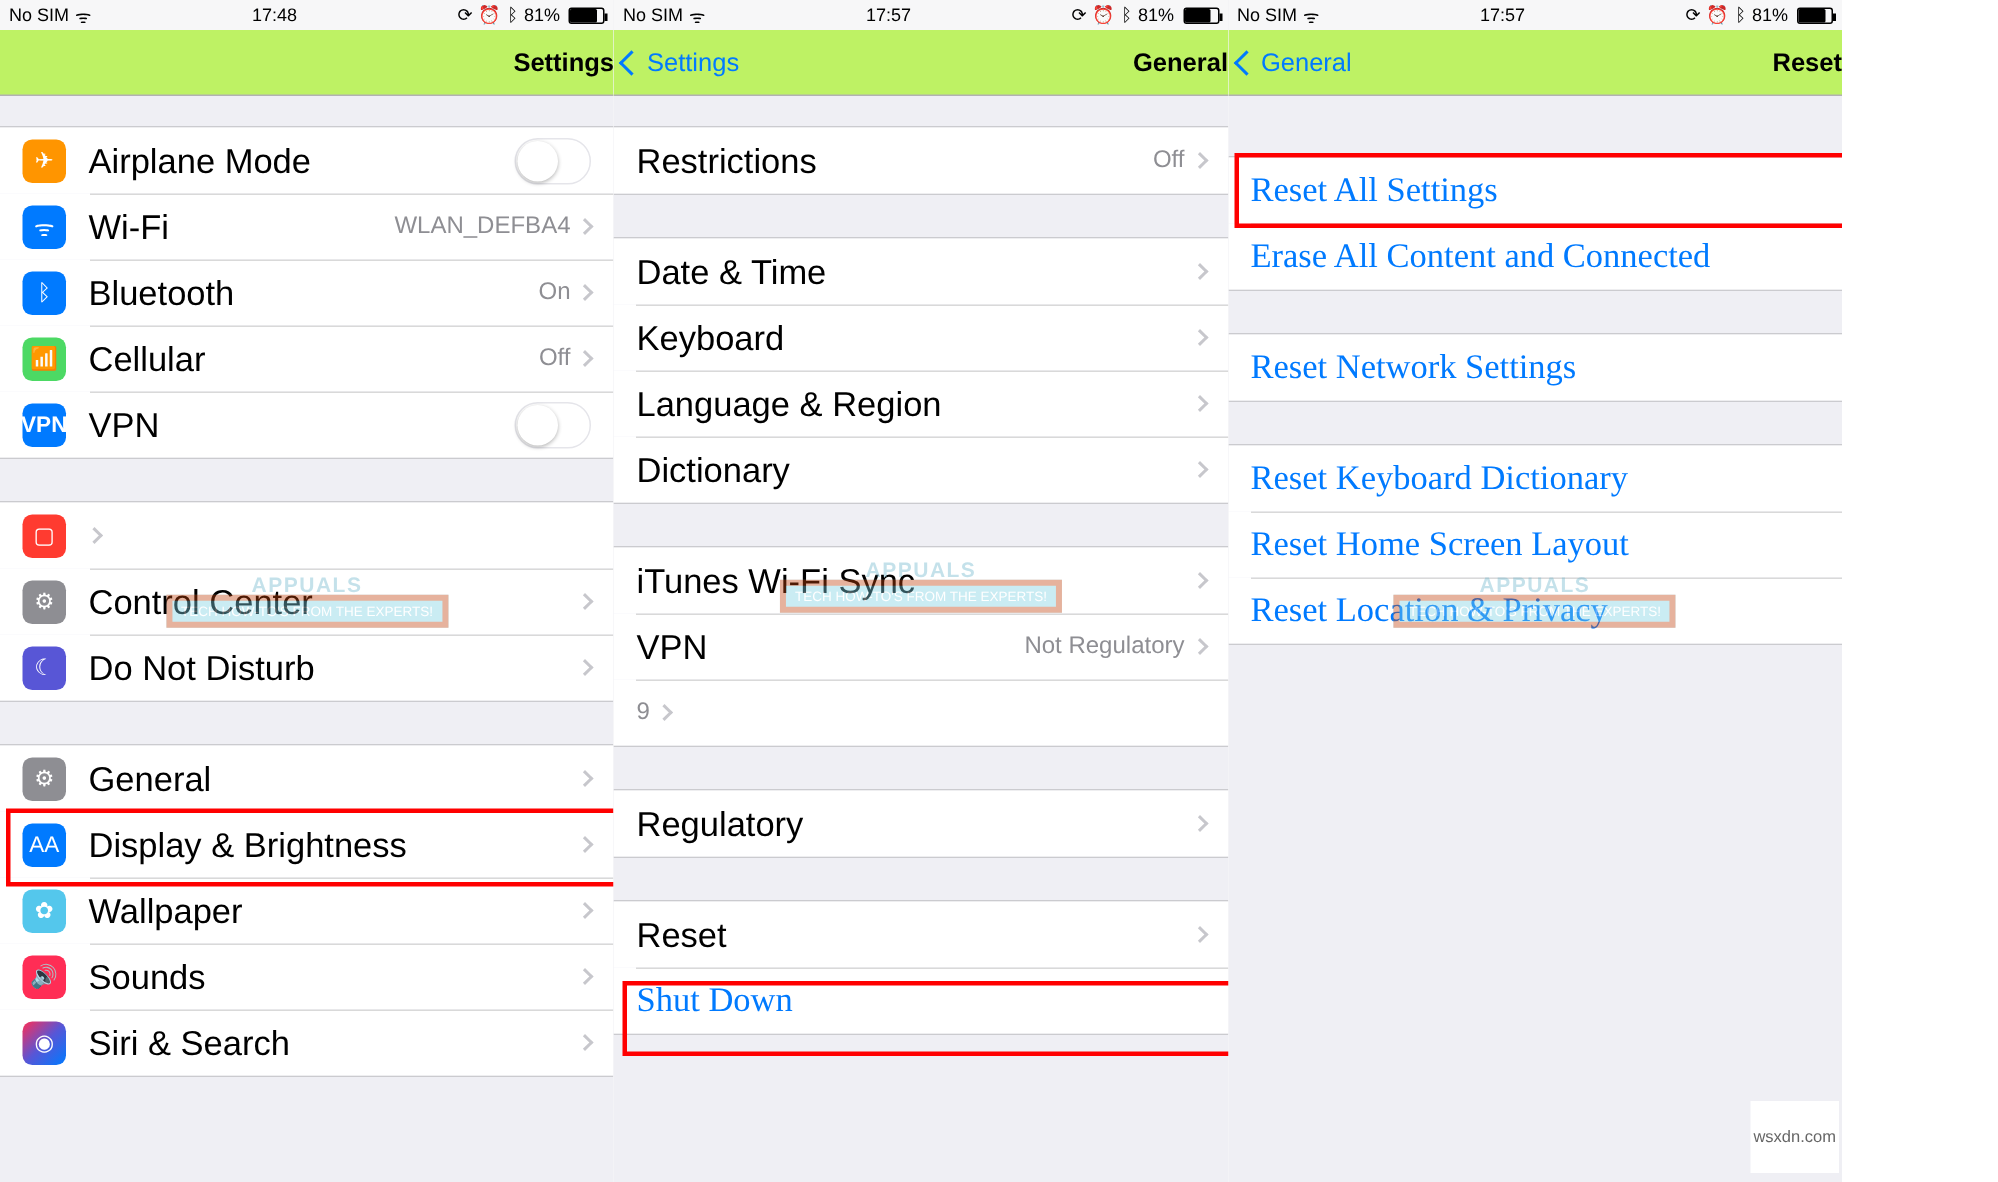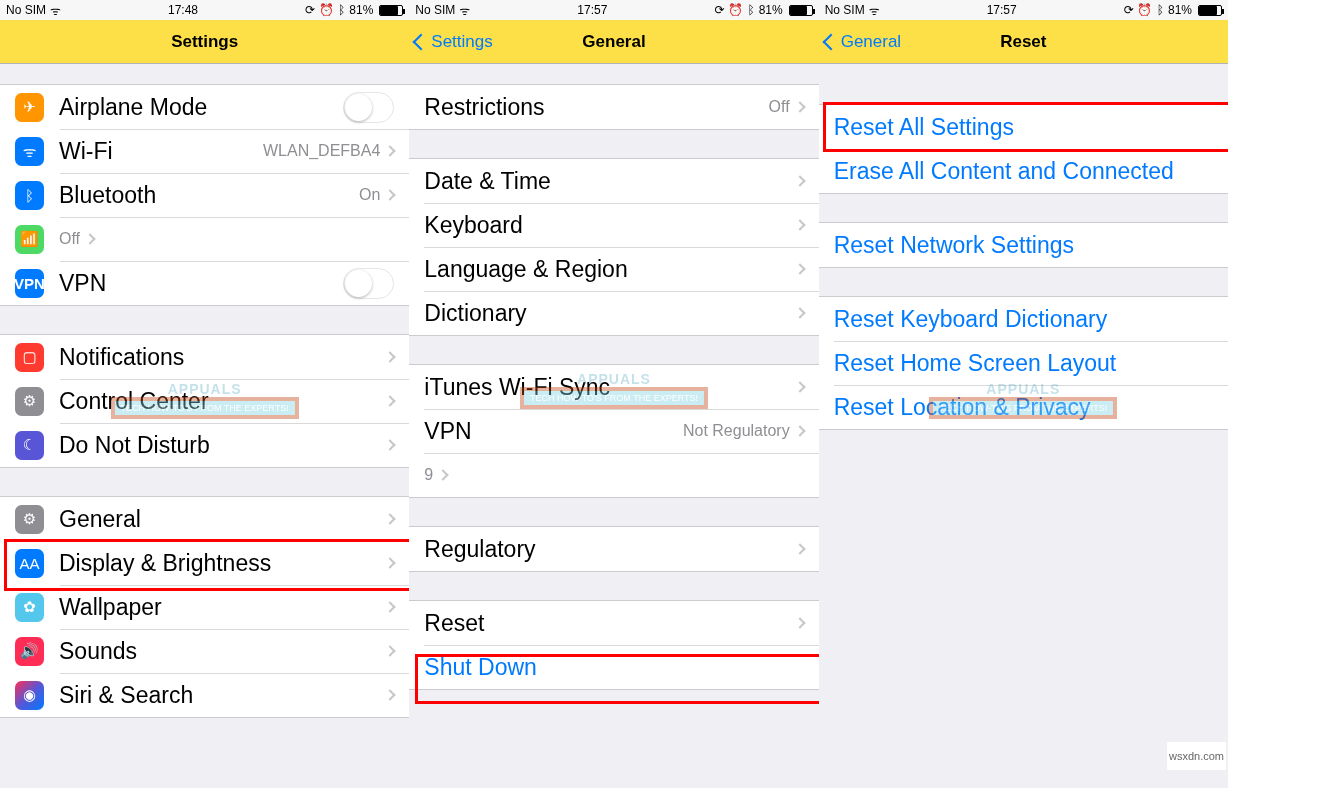--- a/index.html
+++ b/index.html
@@ -7,56 +7,56 @@
 .stage { display: flex; width: 1228px; height: 788px; background: #fff; }
 .phone { width: 444px; height: 788px; background: #efeff4; position: relative; overflow: hidden; }
 
 .status { height: 20px; background: #f7f7f8; display: flex; align-items: center; justify-content: space-between; font-size: 12px; padding: 0 6px; }
 .status .sl { display:flex; gap:4px; align-items:center; }
 .status .sr { display:flex; gap:4px; align-items:center; }
 .status .batt { display:inline-block; width: 24px; height: 11px; border:1px solid #000; border-radius:2px; position:relative; margin-left:2px;}
 .status .batt::after{ content:""; position:absolute; right:-3px; top:3px; width:2px; height:5px; background:#000;}
 .status .batt i{ display:block; background:#000; height:100%; border-radius:1px;}
 
-.nav { height: 44px; background: #fde047; border-bottom: 1px solid #b2b2b2; display: flex; align-items: center; justify-content: center; position: relative; }
+.nav { height: 44px; background: #bef264; border-bottom: 1px solid #b2b2b2; display: flex; align-items: center; justify-content: flex-end; position: relative; }
 .nav-title { font-size: 17px; font-weight: 600; color: #000; }
 .nav-back { position: absolute; left: 6px; display: flex; align-items: center; color: #007aff; font-size: 17px; gap:2px;}
 .nav-back .chev { width: 12px; height: 12px; border-left: 2px solid #007aff; border-bottom: 2px solid #007aff; transform: rotate(45deg); margin-right:2px;}
 
 .group { margin-top: 28px; }
 .group.first-short { margin-top: 20px; }
 
 .row { background: #fff; min-height: 44px; display: flex; align-items: center; padding-left: 15px; position: relative; }
 .row + .row::before { content:""; position:absolute; top:0; left:60px; right:0; height:1px; background: rgba(0,0,0,.15); }
 .row.noicon + .row.noicon::before { left: 15px; }
 .row.noicon { padding-left: 15px; }
 .row .ic { width:29px; height:29px; border-radius:6.5px; margin-right:15px; display:flex; align-items:center; justify-content:center; color:#fff; font-size:15px; flex:0 0 auto;}
 .row .label { font-size: 23px; color: #000; flex: 1 1 auto; }
-.row .label.link { color:#007aff; }
+.row .label.link { color:#007aff;font-family:Liberation Serif, serif; }
 .row .val { font-size: 16px; color: #8e8e93; margin-right:6px; text-align:center; }
 .row .chev { width: 8px; height: 8px; border-top: 2px solid #c7c7cc; border-right: 2px solid #c7c7cc; transform: rotate(45deg); margin-right: 15px; }
 .row .toggle { width: 51px; height: 31px; border-radius: 16px; background: #fff; border:1.5px solid #e5e5ea; position: relative; margin-right: 15px;}
 .row .toggle::after{content:""; position:absolute; left:1px; top:1px; width:27px; height:27px; background:#fff; border-radius:50%; box-shadow:0 1px 3px rgba(0,0,0,.3);}
 
 .group { border-top:1px solid rgba(0,0,0,.15); border-bottom:1px solid rgba(0,0,0,.15); }
 
 .hilite { position:absolute; border:3px solid #ff0000; pointer-events:none; }
 
 .watermark { position:absolute; left:50%; top:50%; transform:translate(-50%,-50%); opacity:.4; pointer-events:none; text-align:center;} 
 .watermark .tag{ background:#7dd0e3; color:#fff; font-size:9px; padding:2px 6px; border:4px solid #c2410c; display:inline-block; margin-top:-6px;}
 .watermark .brand{ color:#6db6cc; font-weight:bold; font-size:14px; letter-spacing:1px;}
 
 
 .c-orange{background:#ff9500}.c-blue{background:#007aff}.c-green{background:#4cd964}.c-bt{background:#007aff}
 .c-vpn{background:#007aff;font-size:10px;font-weight:600}
 .c-red{background:#ff3b30}.c-grey{background:#8e8e93}.c-moon{background:#5856d6}
 .c-aa{background:#007aff;font-size:11px;font-weight:400}
 .c-teal{background:#54c7ec}.c-pink{background:#ff2d55}.c-siri{background:linear-gradient(135deg,#ff2d55,#5856d6,#007aff);} 
 
-.credit{ position:absolute; right:2px; bottom:18px; font-size:11px; color:#666; background:#fff; padding:8px 2px;}
+.credit{ position:absolute; right:2px; bottom:6px; font-size:11px; color:#666; background:#fff; padding:18px 2px;}
 </style>
 </head>
 <body>
 
 <div class="stage">
 
 <div class="phone">
   <div class="status">
     <span class="sl">
           <span>No SIM</span>
@@ -90,34 +90,34 @@
       <span class="chev"></span>
     </div>
     <div class="row">
       <span class="ic c-bt">ᛒ</span>
       <span class="label">Bluetooth</span>
       <span class="val">On</span>
       <span class="chev"></span>
     </div>
     <div class="row">
       <span class="ic c-green">📶</span>
+      <span class="label">Cellular</span>
       <span class="val">Off</span>
       <span class="chev"></span>
     </div>
     <div class="row">
       <span class="ic c-vpn">VPN</span>
       <span class="label">VPN</span>
       <span class="toggle"></span>
     </div>
   </div>
 
   <div class="group">
     <div class="row">
       <span class="ic c-red">▢</span>
-      <span class="label">Notifications</span>
       <span class="chev"></span>
     </div>
     <div class="row">
       <span class="ic c-grey">⚙</span>
       <span class="label">Control Center</span>
       <span class="chev"></span>
     </div>
     <div class="row">
       <span class="ic c-moon">☾</span>
       <span class="label">Do Not Disturb</span>

